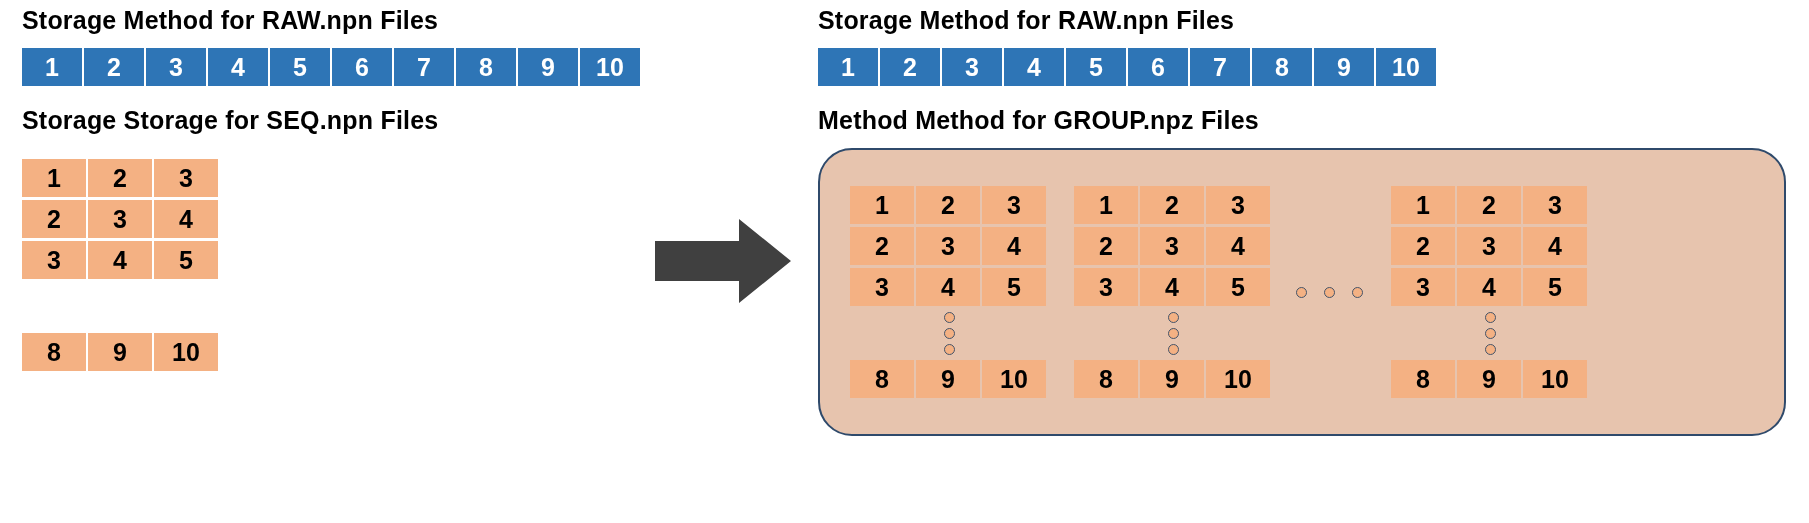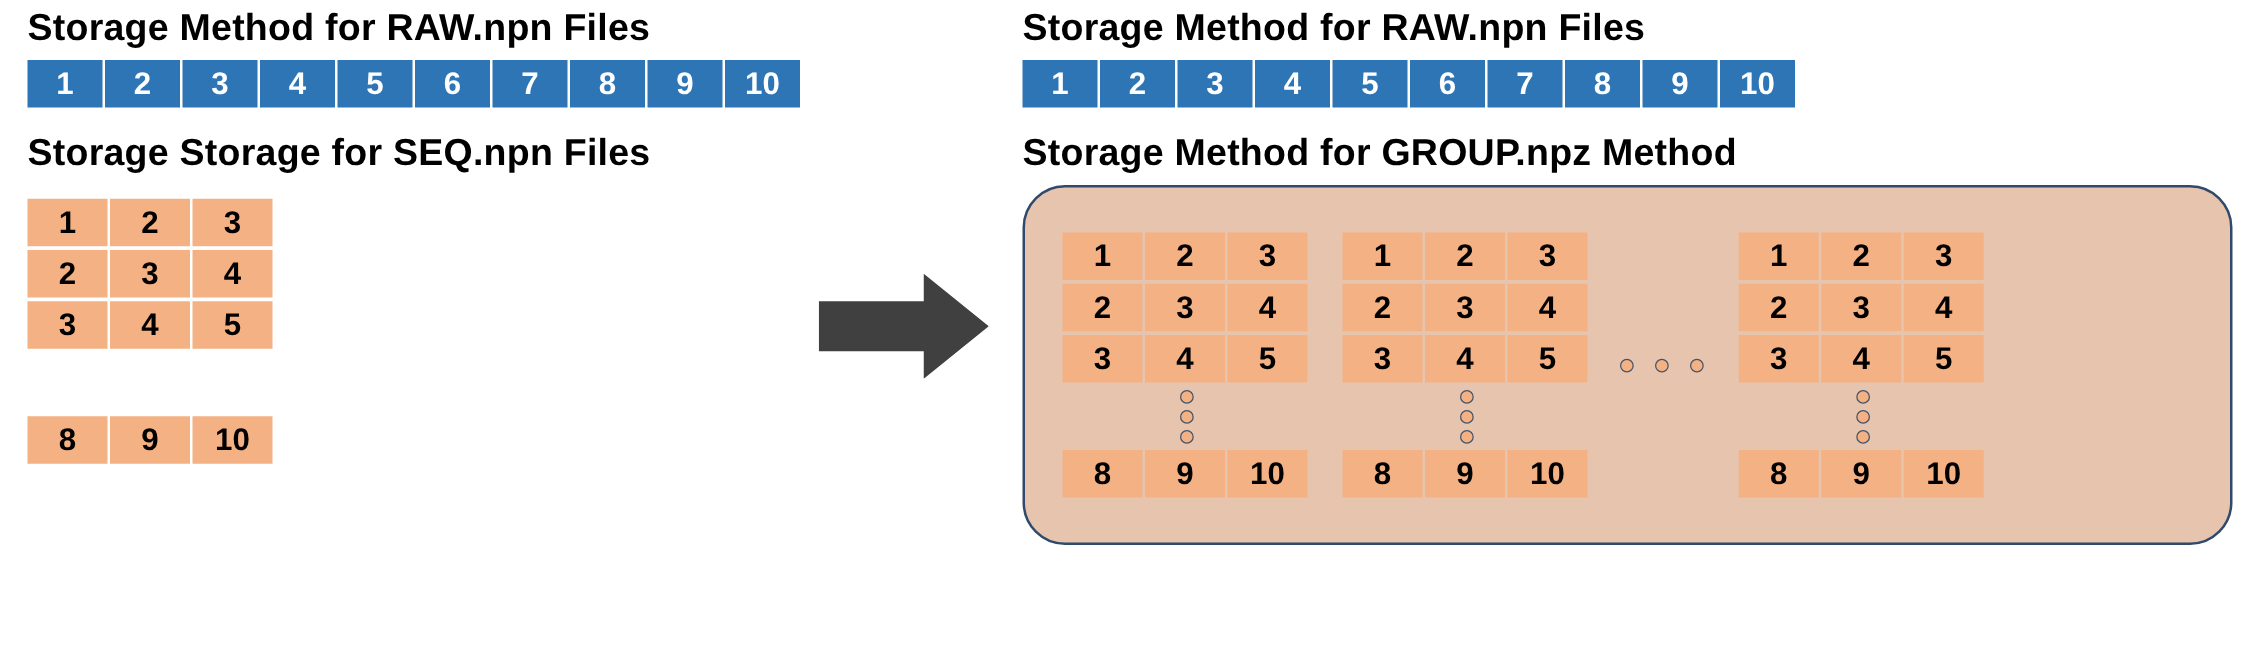--- a/index.html
+++ b/index.html
@@ -13,21 +13,21 @@
     width: 1809px;
     height: 523px;
     position: relative;
     font-family: "Liberation Sans", sans-serif;
     overflow: hidden;
   }
 
   .panel { position: absolute; }
 
   .section-title {
-    font-size: 30px;
+    font-size: 25px;
     font-weight: bold;
     color: #000000;
     letter-spacing: 0.2px;
     white-space: nowrap;
     line-height: 1;
   }
 
   
   .raw-strip {
     display: flex;
@@ -189,21 +189,21 @@
   <div class="raw-cell">4</div>
   <div class="raw-cell">5</div>
   <div class="raw-cell">6</div>
   <div class="raw-cell">7</div>
   <div class="raw-cell">8</div>
   <div class="raw-cell">9</div>
   <div class="raw-cell">10</div>
 </div>
 
 <div class="panel" style="left:818px; top:108px;">
-  <div class="section-title">Storage Method for GROUP.npz Method</div>
+  <div class="section-title">Method Method for GROUP.npz Files</div>
 </div>
 
 <div class="panel group-box" style="left:818px; top:148px; width:968px; height:288px;">
   <div class="group-inner" style="padding-left:30px;">
 
     <div class="matrix" style="margin-right:28px;">
       <div class="matrix-row">
         <div class="cell">1</div>
         <div class="cell">2</div>
         <div class="cell">3</div>

